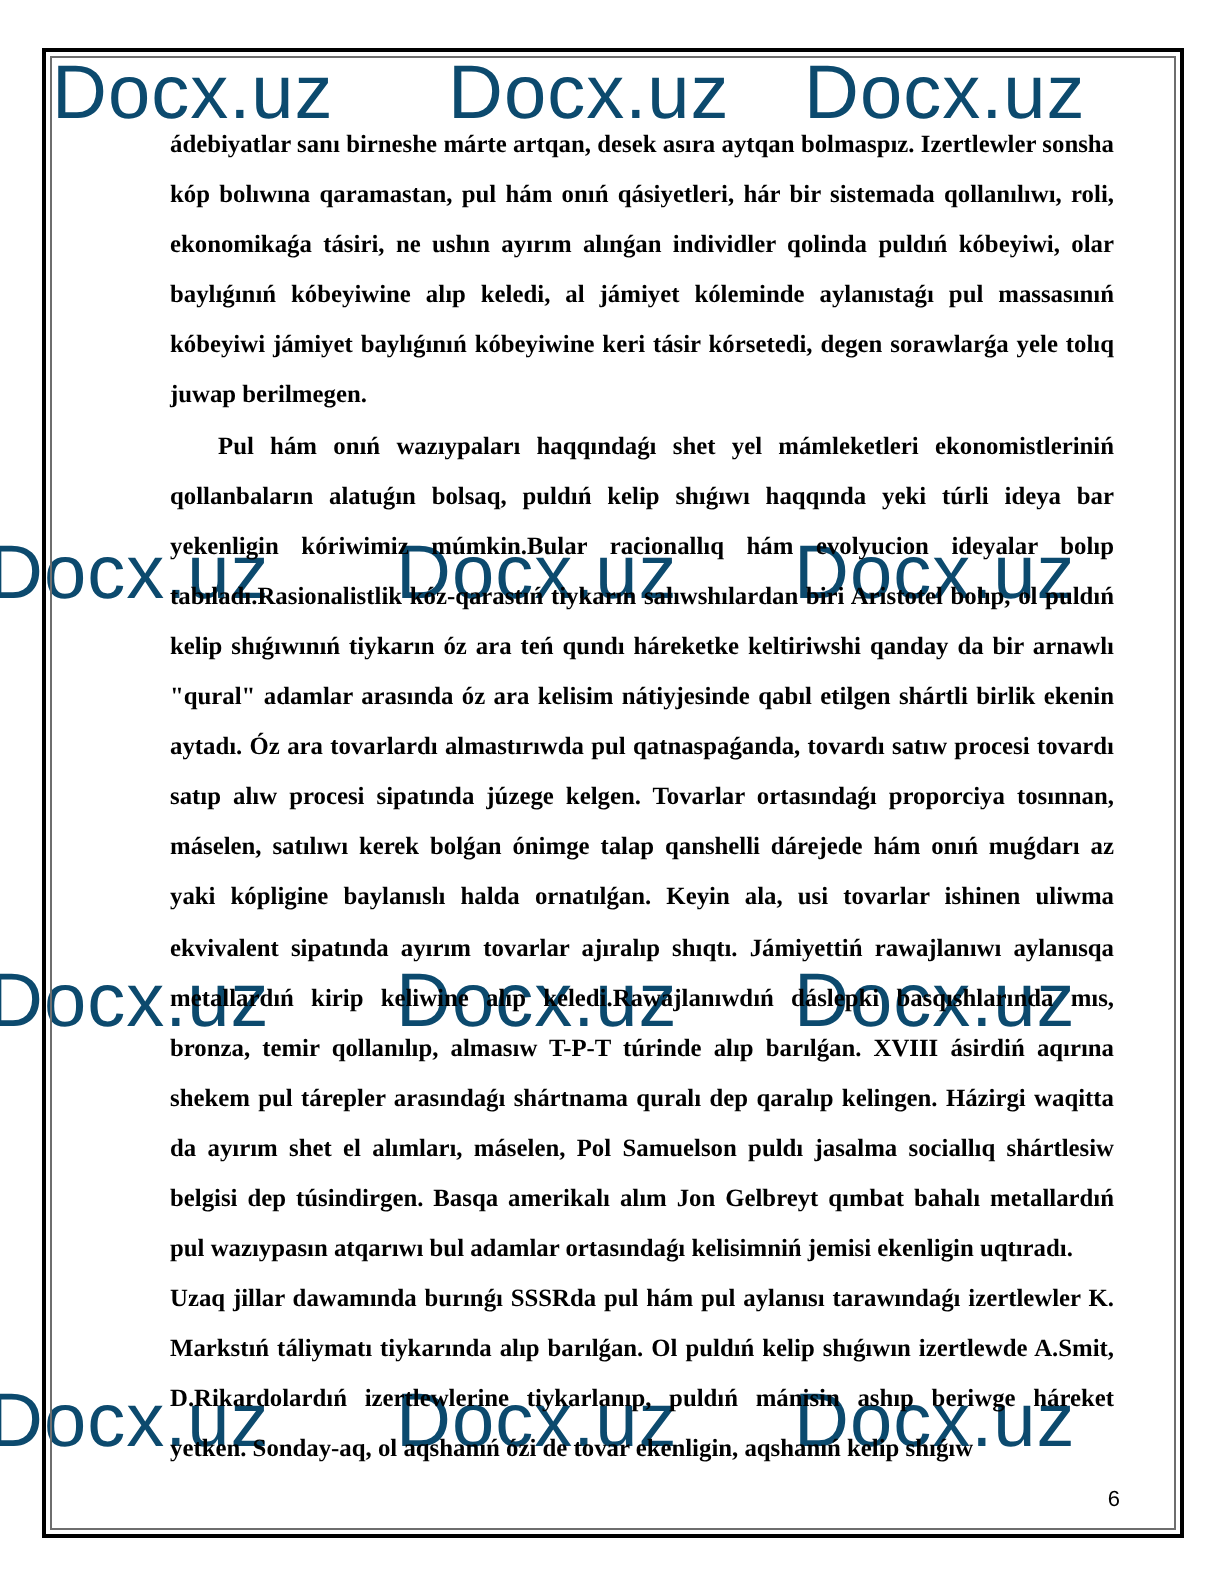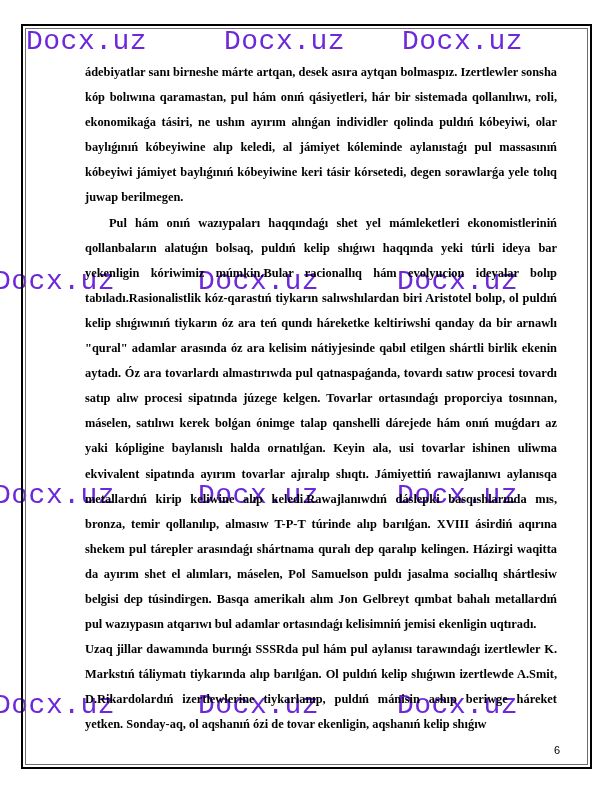--- a/index.html
+++ b/index.html
@@ -37,23 +37,23 @@
     .watermark-layer {
       position: absolute;
       left: 0;
       top: 0;
       width: 612px;
       height: 792px;
       pointer-events: none;
     }
     .wm {
       position: absolute;
-      font-family: Liberation Mono, monospace;
-      font-size: 28px;
-      color: #6d28d9;
+      font-family: Liberation Sans, sans-serif;
+      font-size: 38px;
+      color: #0c4a6e;
       letter-spacing: 0.5px;
       white-space: nowrap;
       line-height: 1;
     }
     .content {
       position: absolute;
       left: 85px;
       top: 60px;
       width: 472px;
       font-size: 12.4px;

